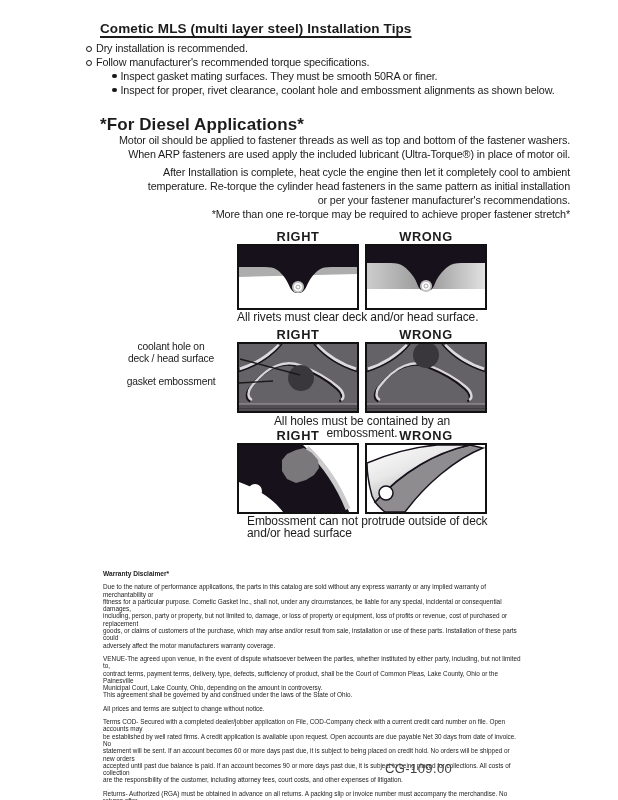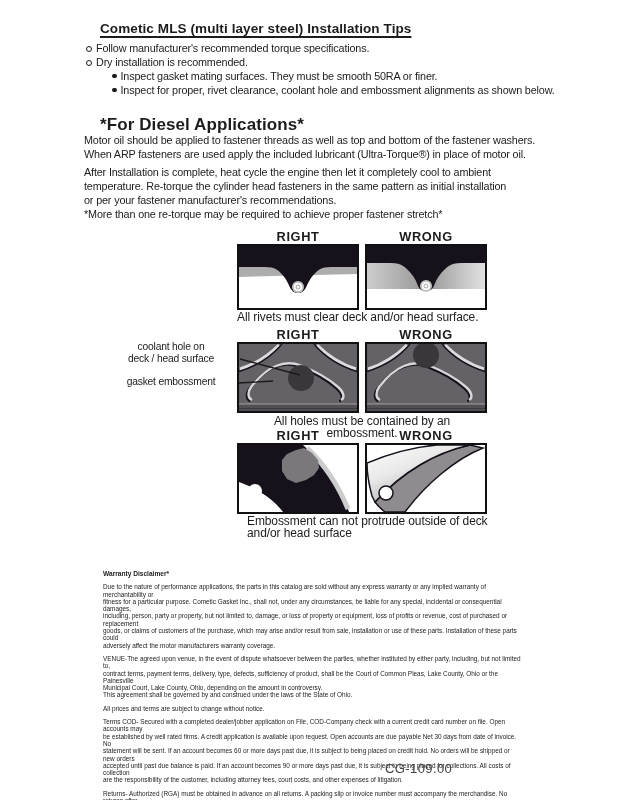--- a/index.html
+++ b/index.html
@@ -8,46 +8,46 @@
   .abs{position:absolute;}
   .title{left:100px;top:21px;font-size:13.5px;font-weight:bold;
          text-decoration:underline;text-decoration-thickness:1.5px;text-underline-offset:2.5px;
          letter-spacing:0.1px;}
   .bullets{left:86px;top:41px;font-size:10.8px;letter-spacing:-0.15px;}
   .brow{display:flex;align-items:flex-start;line-height:14px;white-space:nowrap;}
   .brow.sub{padding-left:26px;}
   .mk-o{flex:0 0 auto;width:4px;height:4px;border:1.2px solid #1a1a1a;border-radius:50%;margin:4.5px 4px 0 0;}
   .mk-f{flex:0 0 auto;width:4.5px;height:4.5px;background:#1a1a1a;border-radius:50%;margin:4.5px 4px 0 0;}
   .diesel-h{left:100px;top:115px;font-size:17px;font-weight:bold;letter-spacing:0.1px;}
-  .para{left:84px;width:470px;font-size:10.8px;line-height:14.2px;letter-spacing:-0.15px;white-space:pre-line;}
+  .para{left:100px;width:470px;font-size:10.8px;line-height:14.2px;letter-spacing:-0.15px;white-space:pre-line;text-align:right;}
   .p1{top:133px;} .p2{top:165px;} .p3{top:207px;}
   .dlabel{width:122px;text-align:center;font-size:12.8px;font-weight:600;letter-spacing:0.6px;}
   .dbox{width:118px;height:62px;border:2px solid #111111;background:#ffffff;line-height:0;}
   .dbox.tall{height:67px;}
   .caption{font-size:12px;line-height:11.5px;letter-spacing:-0.1px;white-space:pre-line;}
   .ann{left:105px;width:132px;text-align:center;font-size:10.3px;line-height:11.5px;letter-spacing:-0.2px;}
   .legal{left:103px;top:570px;width:418px;font-size:6.4px;line-height:7.3px;letter-spacing:0;}
   .legal .lhead{font-weight:bold;font-size:6.6px;margin-bottom:6px;}
   .legal .lp{margin-bottom:6px;white-space:pre-line;}
   .footer-code{left:385px;top:761px;font-size:13px;letter-spacing:0.4px;color:#404040;}
   .overlay{left:0;top:0;pointer-events:none;z-index:6;}
 </style>
 </head>
 <body>
 
 <div class="abs title">Cometic MLS (multi layer steel) Installation Tips</div>
 
 <div class="abs bullets">
   <div class="brow">
     <span class="mk-o"></span>
-    <span>Follow manufacturer's recommended torque specifications.</span>
+    <span>Dry installation is recommended.</span>
   </div>
   <div class="brow">
     <span class="mk-o"></span>
-    <span>Dry installation is recommended.</span>
+    <span>Follow manufacturer's recommended torque specifications.</span>
   </div>
   <div class="brow sub">
     <span class="mk-f"></span>
     <span>Inspect gasket mating surfaces. They must be smooth 50RA or finer.</span>
   </div>
   <div class="brow sub">
     <span class="mk-f"></span>
     <span>Inspect for proper, rivet clearance, coolant hole and embossment alignments as shown below.</span>
   </div>
 </div>

